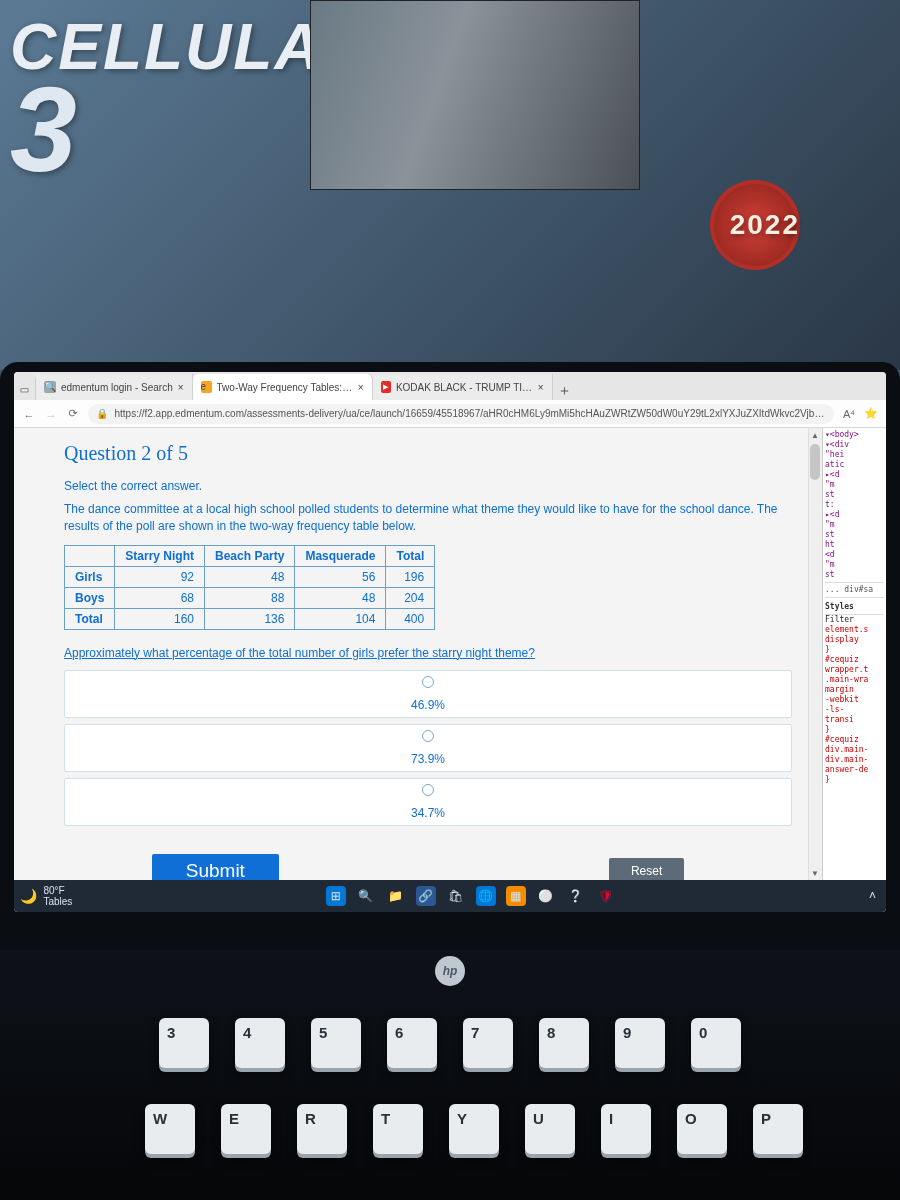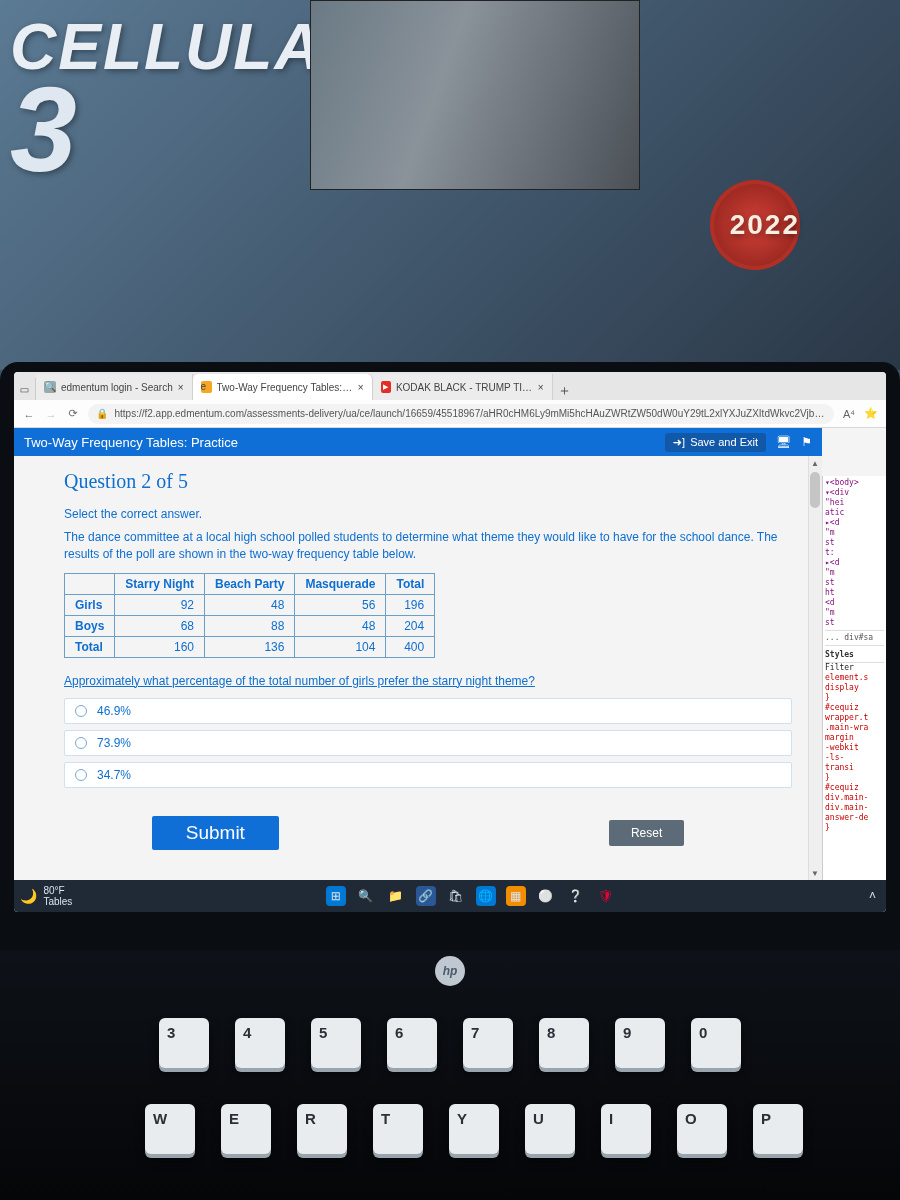--- a/index.html
+++ b/index.html
@@ -184,20 +184,21 @@
   .opt {
     border:1px solid #cfe0ee;
     border-radius:2px;
     padding:5px 10px;
     display:flex;
     align-items:center;
     gap:10px;
     color:#0e6fd0;
     font-size:12px;
     background:#fff;
+    flex-direction:column;
   }
   .opt .radio {
     width:12px; height:12px;
     border:1px solid #7aa8cc;
     border-radius:50%;
   }
 
   .qbuttons {
     display:flex;
     justify-content:center;
@@ -235,21 +236,20 @@
   .devtools {
     width:64px;
     background:#fff;
     border-left:1px solid #ccc;
     font-family: Consolas, monospace;
     font-size:8px;
     color:#555;
     overflow:hidden;
     padding:2px;
     line-height:1.25;
-    margin-top:48px;
   }
   .devtools .hdr { border-bottom:1px solid #ddd; padding:2px 0; font-weight:bold; color:#333; }
   .devtools .tag { color:#881280; }
   .devtools .prop { color:#c80000; }
   .devtools .sep { border-top:1px solid #ddd; margin:2px 0; }
   .devtools .sec { color:#222; }
 
   
   .taskbar {
     height:32px;
@@ -355,31 +355,20 @@
         <span class="lock">🔒</span>
         <span class="url-text">https://f2.app.edmentum.com/assessments-delivery/ua/ce/launch/16659/45518967/aHR0cHM6Ly9mMi5hcHAuZWRtZW50dW0uY29tL2xlYXJuZXItdWkvc2Vjb25kYXJ5L3VzZXItYXNzaWdu...</span>
       </div>
       <span class="nav-ico">A⁴</span>
       <span class="nav-ico">⭐</span>
     </div>
 
     <div class="content">
       <div class="page">
 
-        <div class="banner">
-          <span>Two-Way Frequency Tables: Practice</span>
-          <div class="banner-r">
-            <div class="save">
-              <span>➜]</span>
-              <span>Save and Exit</span>
-            </div>
-            <span class="ico">🖥</span>
-            <span class="ico">⚑</span>
-          </div>
-        </div>
 
         <div class="qwrap">
           <div class="qinner">
             <div class="qtitle">Question 2 of 5</div>
             <div class="instr">Select the correct answer.</div>
             <div class="stem">The dance committee at a local high school polled students to determine what theme they would like to have for the school dance. The results of the poll are shown in the two-way frequency table below.</div>
 
             <table class="freq">
               <tbody>
                   <tr>

